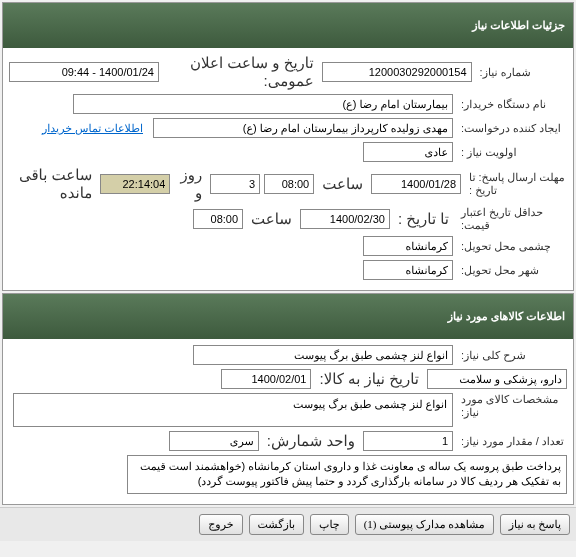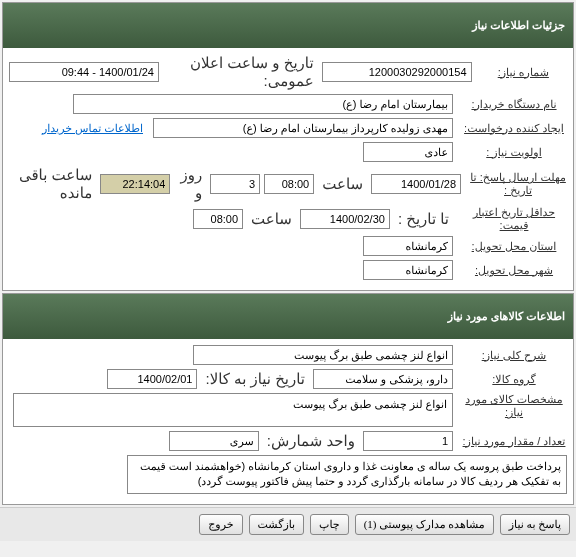--- a/index.html
+++ b/index.html
@@ -26,25 +26,24 @@
   padding: 6px;
 }
 .row {
   display: flex;
   align-items: center;
   margin-bottom: 4px;
   gap: 4px;
 }
 .label {
   width: 110px;
-  text-align: center;
+  text-align: left;
   padding-left: 4px;
   font-size: 11px;
   color: #333;
-  text-decoration: underline;
 }
 .field {
   background: #fff;
   border: 1px solid #888;
   padding: 2px 4px;
   height: 20px;
   font-size: 11px;
   text-align: right;
 }
 .field-wide { width: 380px; }
@@ -135,21 +134,21 @@
 
     <div class="row">
       <span class="label">حداقل تاریخ اعتبار قیمت:</span>
       <span class="sublabel">تا تاریخ :</span>
       <input class="field field-sm" readonly="" value="1400/02/30" style="">
       <span class="sublabel">ساعت</span>
       <input class="field field-xs" readonly="" value="08:00" style="">
     </div>
 
     <div class="row">
-      <span class="label">استان محل تحویل:</span>
+      <span class="label">چشمی محل تحویل:</span>
       <input class="field field-sm" readonly="" value="کرمانشاه" style="">
     </div>
 
     <div class="row">
       <span class="label">شهر محل تحویل:</span>
       <input class="field field-sm" readonly="" value="کرمانشاه" style="">
     </div>
 
   </div>
 </div>
@@ -157,21 +156,20 @@
 <div class="panel">
   <div class="panel-header">اطلاعات کالاهای مورد نیاز</div>
   <div class="panel-body">
 
     <div class="row">
       <span class="label">شرح کلی نیاز:</span>
       <input class="field" style="width: 260px;" readonly="" value="انواع لنز چشمی طبق برگ پیوست">
     </div>
 
     <div class="row">
-      <span class="label">گروه کالا:</span>
       <input class="field" style="width: 140px;" readonly="" value="دارو، پزشکی و سلامت">
       <span class="sublabel">تاریخ نیاز به کالا:</span>
       <input class="field field-sm" readonly="" value="1400/02/01" style="">
     </div>
 
     <div class="row" style="align-items:flex-start">
       <span class="label">مشخصات کالای مورد نیاز:</span>
       <div class="textarea">انواع لنز چشمی طبق برگ پیوست</div>
     </div>
 

